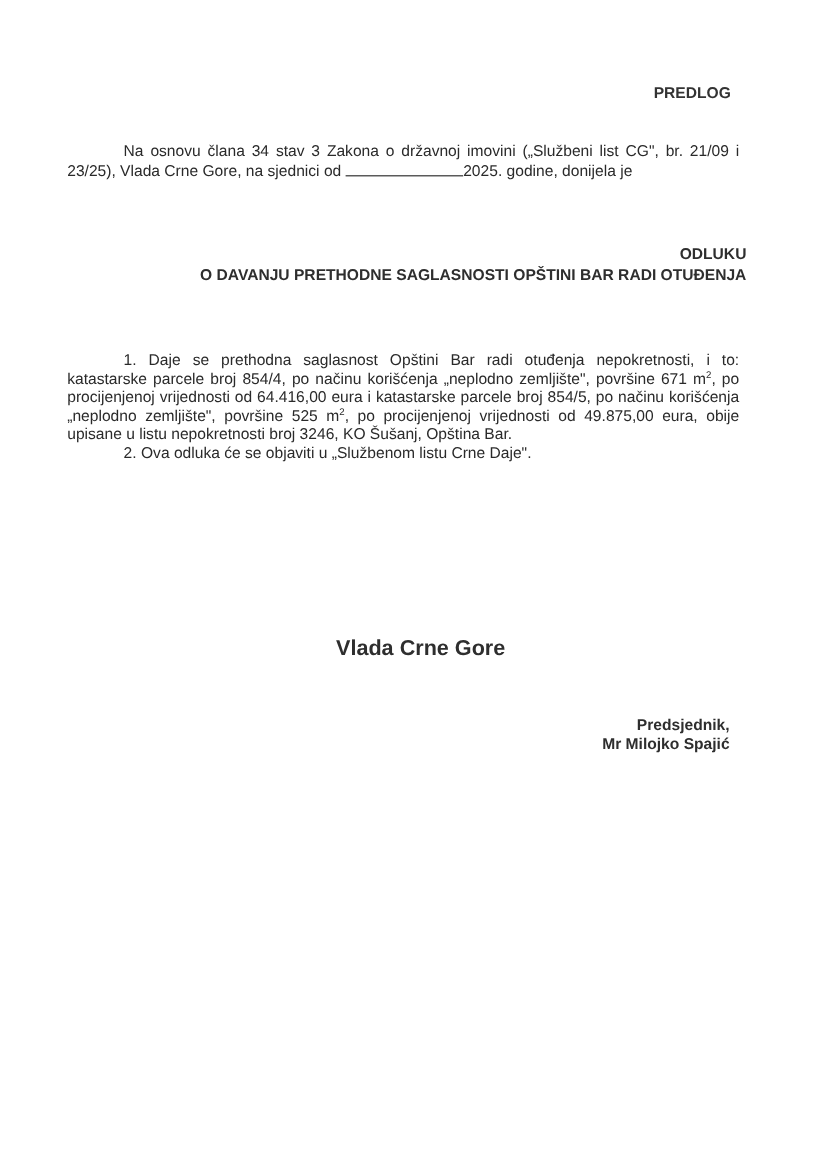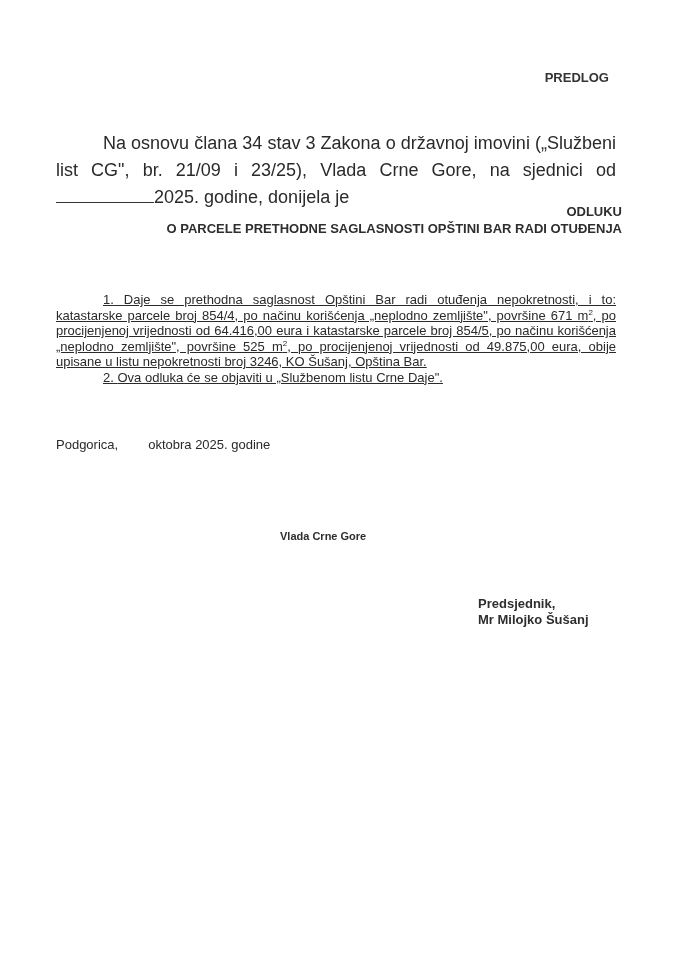--- a/index.html
+++ b/index.html
@@ -2,64 +2,61 @@
 <html><head>
   <meta charset="utf-8">
   <style>
     html, body { margin: 0; padding: 0; background: #ffffff; }
     body {
       width: 679px; height: 960px; position: relative; overflow: hidden;
       font-family: "Liberation Sans", sans-serif; color: #2a2a2a;
     }
     .abs { position: absolute; }
     .predlog { right: 70px; top: 70px; font-size: 13px; font-weight: bold; color: #333; }
-    .intro { left: 56px; top: 130px; width: 560px; font-size: 18px; line-height: 27px; text-align: justify; }
+    .intro { left: 56px; top: 117px; width: 560px; font-size: 13px; line-height: 17px; text-align: justify; }
     .intro .indent { display: inline-block; width: 47px; }
     .blank { display: inline-block; width: 98px; border-bottom: 1px solid #333; height: 11px; vertical-align: baseline; }
     .title-block { left: 56px; top: 203px; width: 566px; text-align: right; font-size: 13px; font-weight: bold; line-height: 17px; color: #2e2e2e; }
     .body-block { left: 56px; top: 292px; width: 560px; font-size: 13px; line-height: 15.5px; text-align: justify; }
-    .body-block p { margin: 0; text-decoration: underline; }
+    .body-block p { margin: 0; }
     .body-block .item1 { text-indent: 47px; text-align: justify; }
     .body-block .item2 { text-indent: 47px; }
     sup { font-size: 8px; line-height: 0; vertical-align: super; }
     .meta { left: 56px; top: 436px; font-size: 13px; line-height: 17px; }
     .meta .date { margin-left: 30px; }
-    .gov { left: 280px; top: 530px; font-size: 11px; font-weight: bold; color: #2e2e2e; }
-    .sign { left: 478px; top: 596px; font-size: 13px; font-weight: bold; line-height: 16px; width: 130px; color: #2e2e2e; }
+    .gov { left: 280px; top: 530px; font-size: 18px; font-weight: bold; color: #2e2e2e; }
+    .sign { left: 478px; top: 596px; font-size: 13px; font-weight: bold; line-height: 16px; text-align: right; width: 130px; color: #2e2e2e; }
   </style>
 </head>
 <body>
 
 <div class="abs predlog">PREDLOG</div>
 
 <div class="abs intro">
   <span class="indent"></span><span>Na osnovu člana 34 stav 3 Zakona o državnoj imovini („Službeni list CG", br. 21/09 i 23/25), Vlada Crne Gore, na sjednici od</span>
   <span class="blank"></span><span>2025. godine, donijela je</span>
 </div>
 
 <div class="abs title-block">
   <div>ODLUKU</div>
-  <div>O PARCELE PRETHODNE SAGLASNOSTI OPŠTINI BAR RADI OTUĐENJA</div>
+  <div>O DAVANJU PRETHODNE SAGLASNOSTI OPŠTINI BAR RADI OTUĐENJA</div>
 </div>
 
 <div class="abs body-block">
   <p class="item1">
     <span>1.</span>
     <span>Daje se prethodna saglasnost Opštini Bar radi otuđenja nepokretnosti, i to: katastarske parcele broj 854/4, po načinu korišćenja „neplodno zemljište", površine 671 m</span><sup>2</sup><span>, po procijenjenoj vrijednosti od 64.416,00  eura i katastarske parcele broj 854/5, po načinu korišćenja „neplodno zemljište", površine 525 m</span><sup>2</sup><span>, po procijenjenoj vrijednosti od 49.875,00 eura, obije upisane u listu nepokretnosti broj 3246, KO Šušanj, Opština Bar.</span>
   </p>
   <p class="item2">
     <span>2.</span>
     <span>Ova odluka će se objaviti u „Službenom listu Crne Daje".</span>
   </p>
 </div>
 
 <div class="abs meta">
-  <div>
-    <span>Podgorica,</span><span class="date">oktobra 2025. godine</span>
-  </div>
 </div>
 
 <div class="abs gov">Vlada Crne Gore</div>
 
 <div class="abs sign">
   <div>Predsjednik,</div>
-  <div>Mr Milojko Šušanj</div>
+  <div>Mr Milojko Spajić</div>
 </div>
 
 </body></html>

